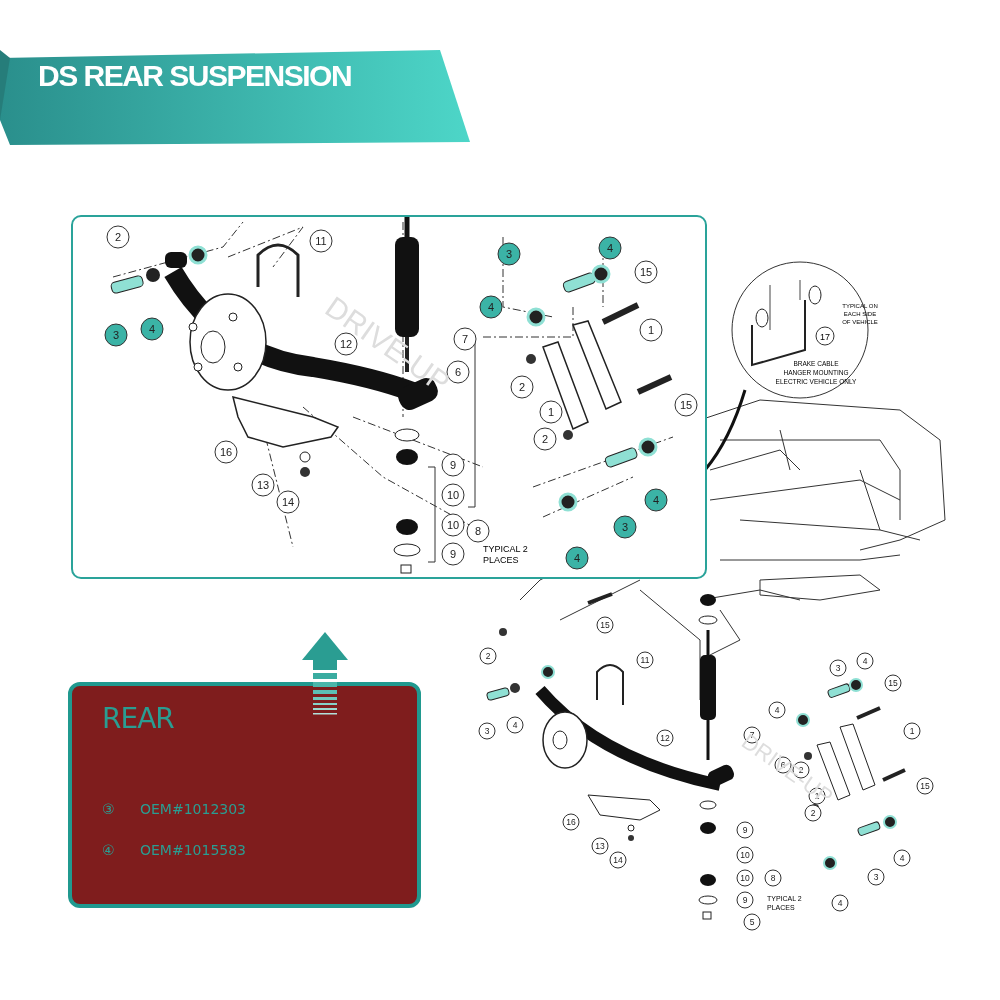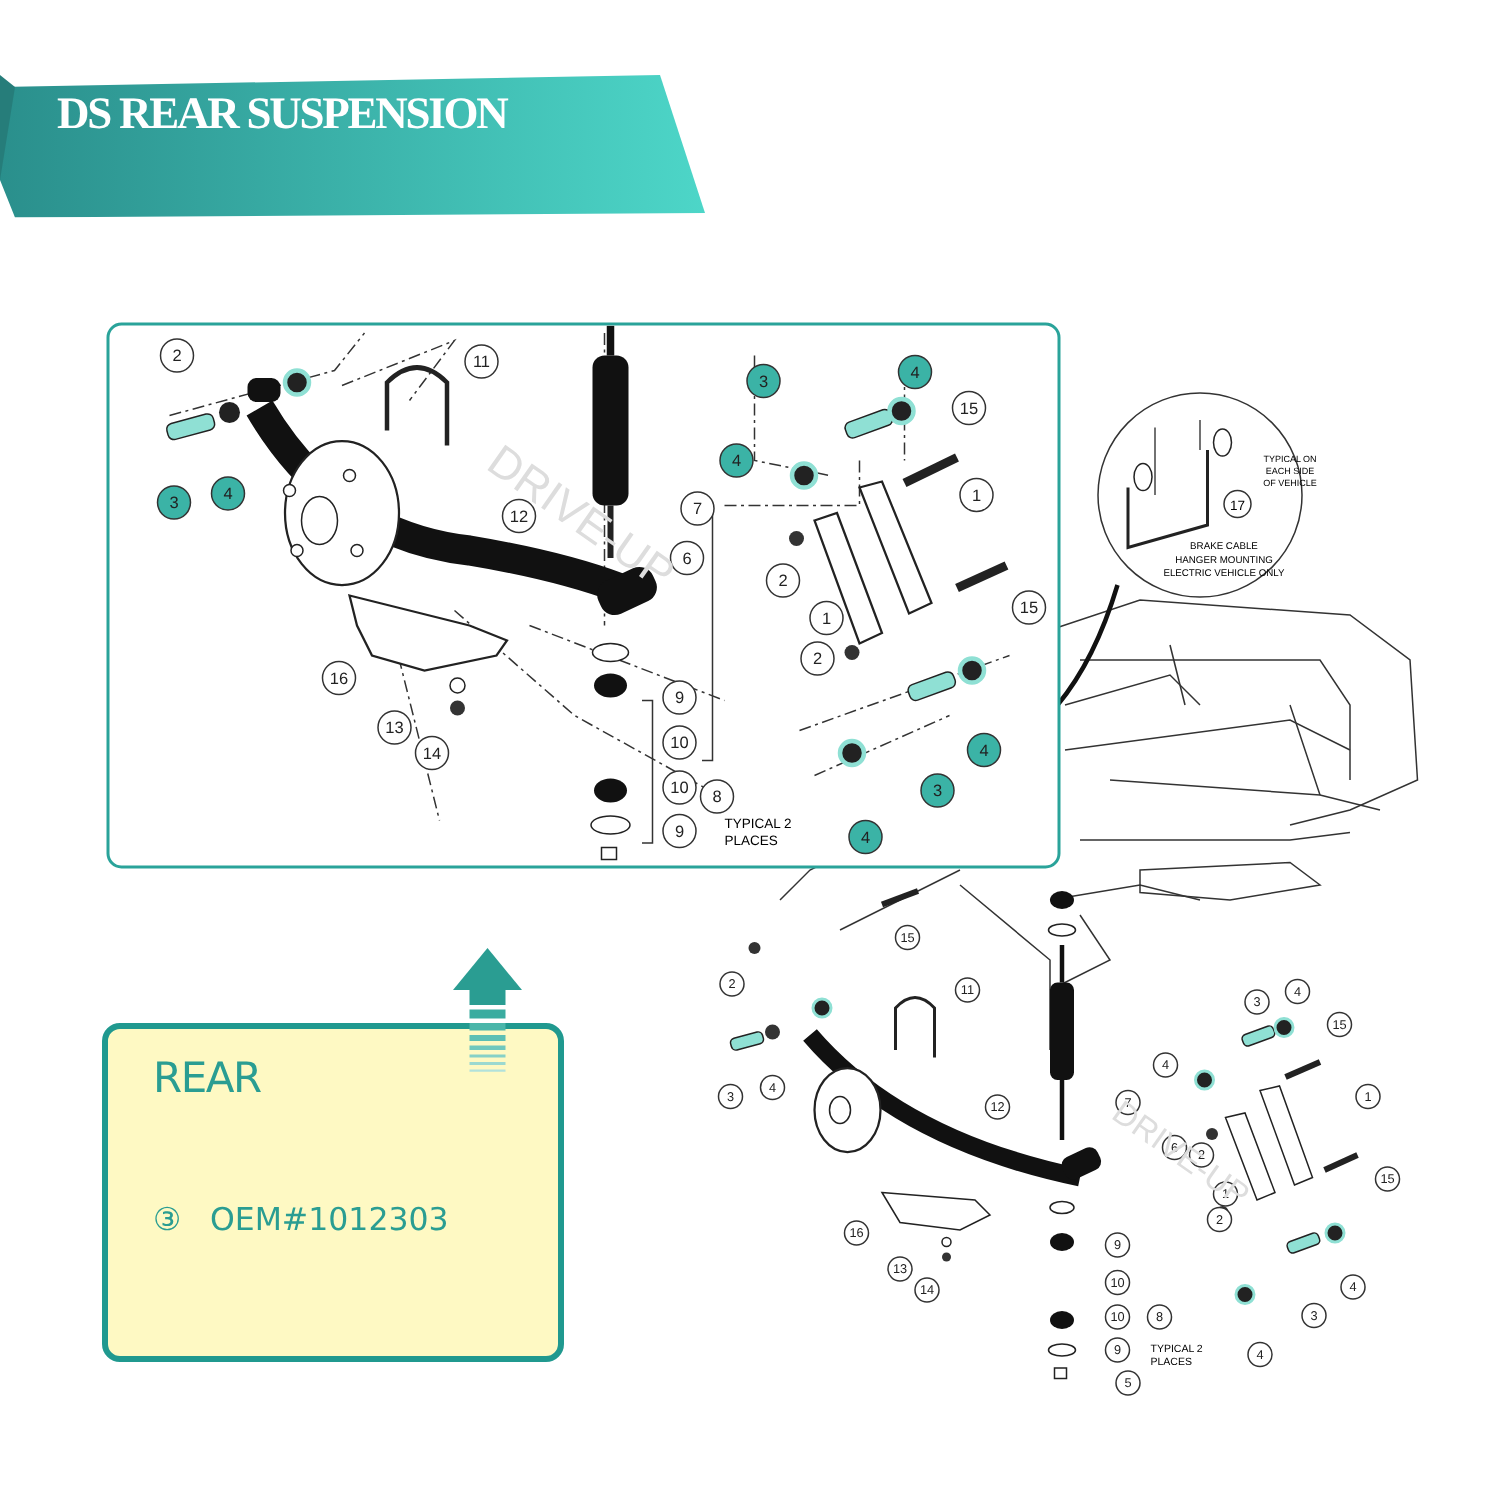--- a/index.html
+++ b/index.html
@@ -1,26 +1,26 @@
 <!DOCTYPE html>
 <html><head>
 <meta charset="utf-8">
 <style>
   html,body{margin:0;padding:0;background:#fff;}
   body{width:1000px;height:1000px;position:relative;overflow:hidden;font-family:"Liberation Sans",sans-serif;}
   .banner{position:absolute;left:0;top:50px;width:470px;height:95px;}
   .banner svg{position:absolute;left:0;top:0;}
-  .banner-text{position:absolute;left:38px;top:58px;color:#fff;font-weight:bold;font-size:30px;line-height:36px;letter-spacing:-1.5px;font-family:Liberation Serif, serif;}
+  .banner-text{position:absolute;left:38px;top:58px;color:#fff;font-weight:bold;font-size:30px;line-height:36px;letter-spacing:-1.5px;font-family:Liberation Sans, sans-serif;}
   .banner-text div{white-space:nowrap;}
   .inset{position:absolute;left:71px;top:215px;width:632px;height:360px;border:2.5px solid #2aa39a;border-radius:10px;background:#fff;overflow:hidden;z-index:2;}
   .diagram{position:absolute;}
   svg text{font-family:"Liberation Sans",sans-serif;}
-  .callout-box{position:absolute;left:68px;top:682px;width:300px;height:218px;border:4px solid #20998f;border-radius:12px;background:#fef9c3;}
+  .callout-box{position:absolute;left:68px;top:682px;width:300px;height:218px;border:4px solid #20998f;border-radius:12px;background:#7f1d1d;padding-left:45px;}
   .callout-title{position:absolute;left:30px;color:#2a9d92;font-size:28px;letter-spacing:-1px;font-family:"DejaVu Sans",sans-serif;}
-  .oem{position:absolute;left:30px;color:#2a9d92;font-size:21px;font-family:"DejaVu Sans",sans-serif;white-space:nowrap;}
+  .oem{position:absolute;left:30px;color:#2a9d92;font-size:14px;font-family:"DejaVu Sans",sans-serif;white-space:nowrap;}
   .oem .num{display:inline-block;width:38px;}
   .arrow{position:absolute;left:300px;top:630px;z-index:3;}
 </style>
 </head>
 <body>
 
 <div class="banner">
   <svg width="470" height="95">
     <defs>
       <linearGradient id="bg" x1="0" x2="1" y1="0" y2="0">
@@ -322,13 +322,16 @@
   <rect x="13" y="73" width="24" height="2" fill="#86d1c7"></rect>
   <rect x="13" y="78" width="24" height="2" fill="#9bd9d0"></rect>
   <rect x="13" y="83" width="24" height="1.5" fill="#b2e2db"></rect>
 </svg>
 
 <div class="callout-box">
   <div class="callout-title" style="top:16px">REAR</div>
   <div class="oem" style="top:115px">
     <span class="num">③</span><span>OEM#1012303</span>
   </div>
+  <div class="oem" style="top:156px">
+    <span class="num">④</span><span>OEM#1015583</span>
+  </div>
 </div>
 
 </body></html>

